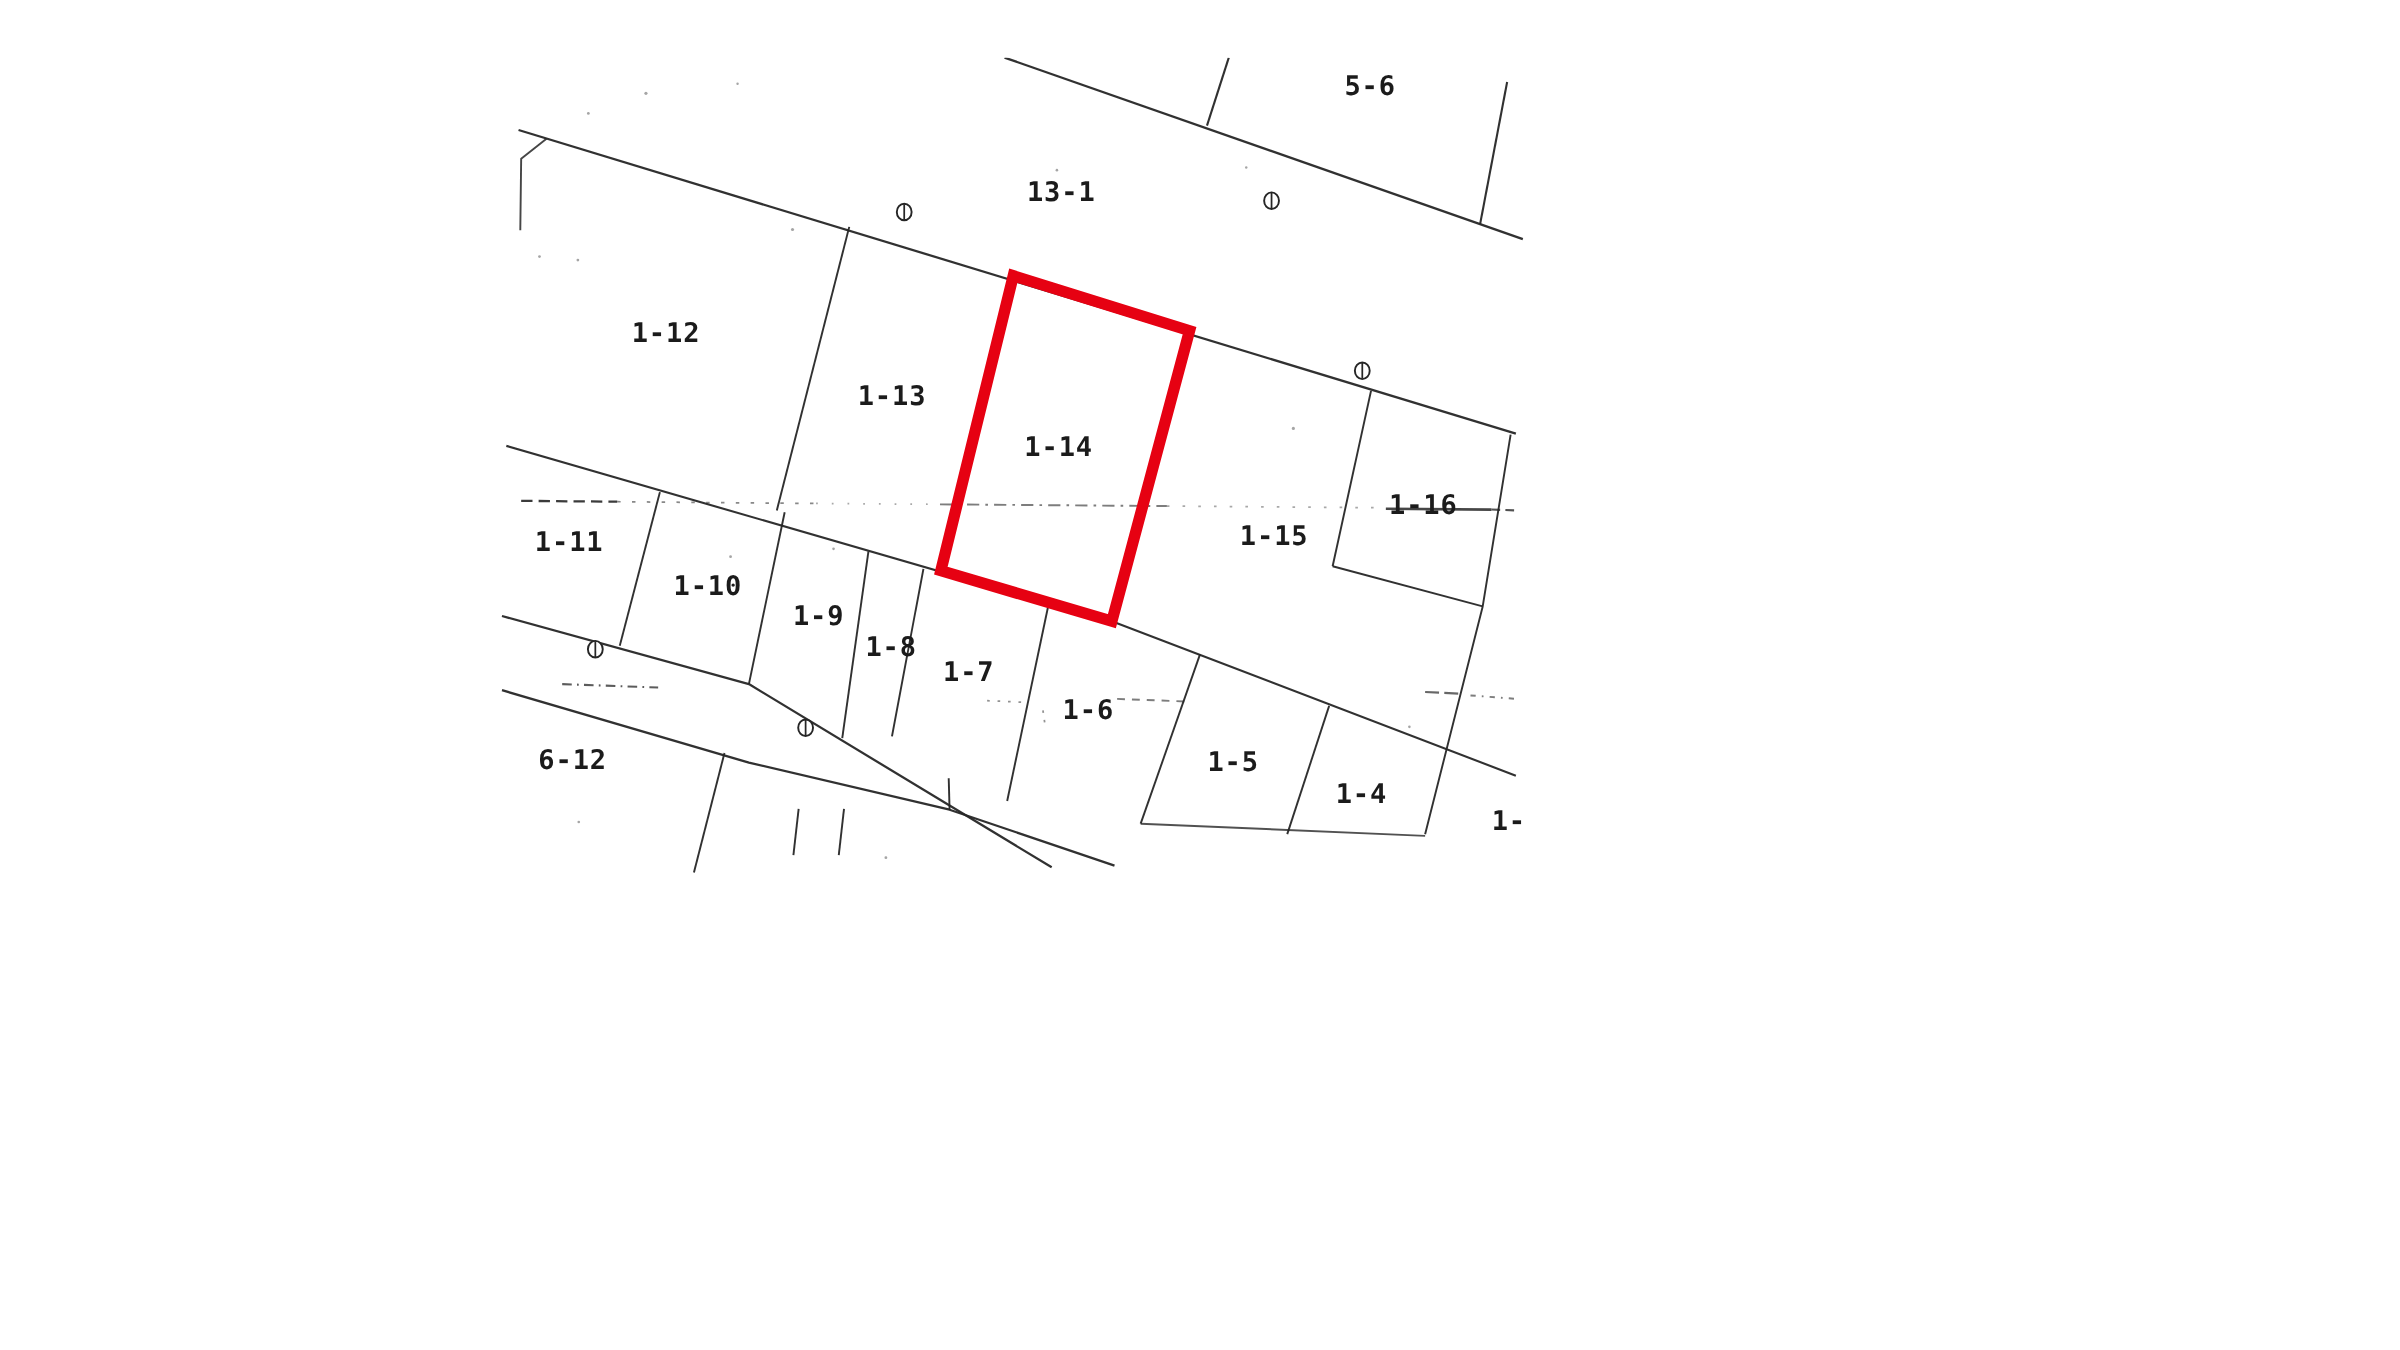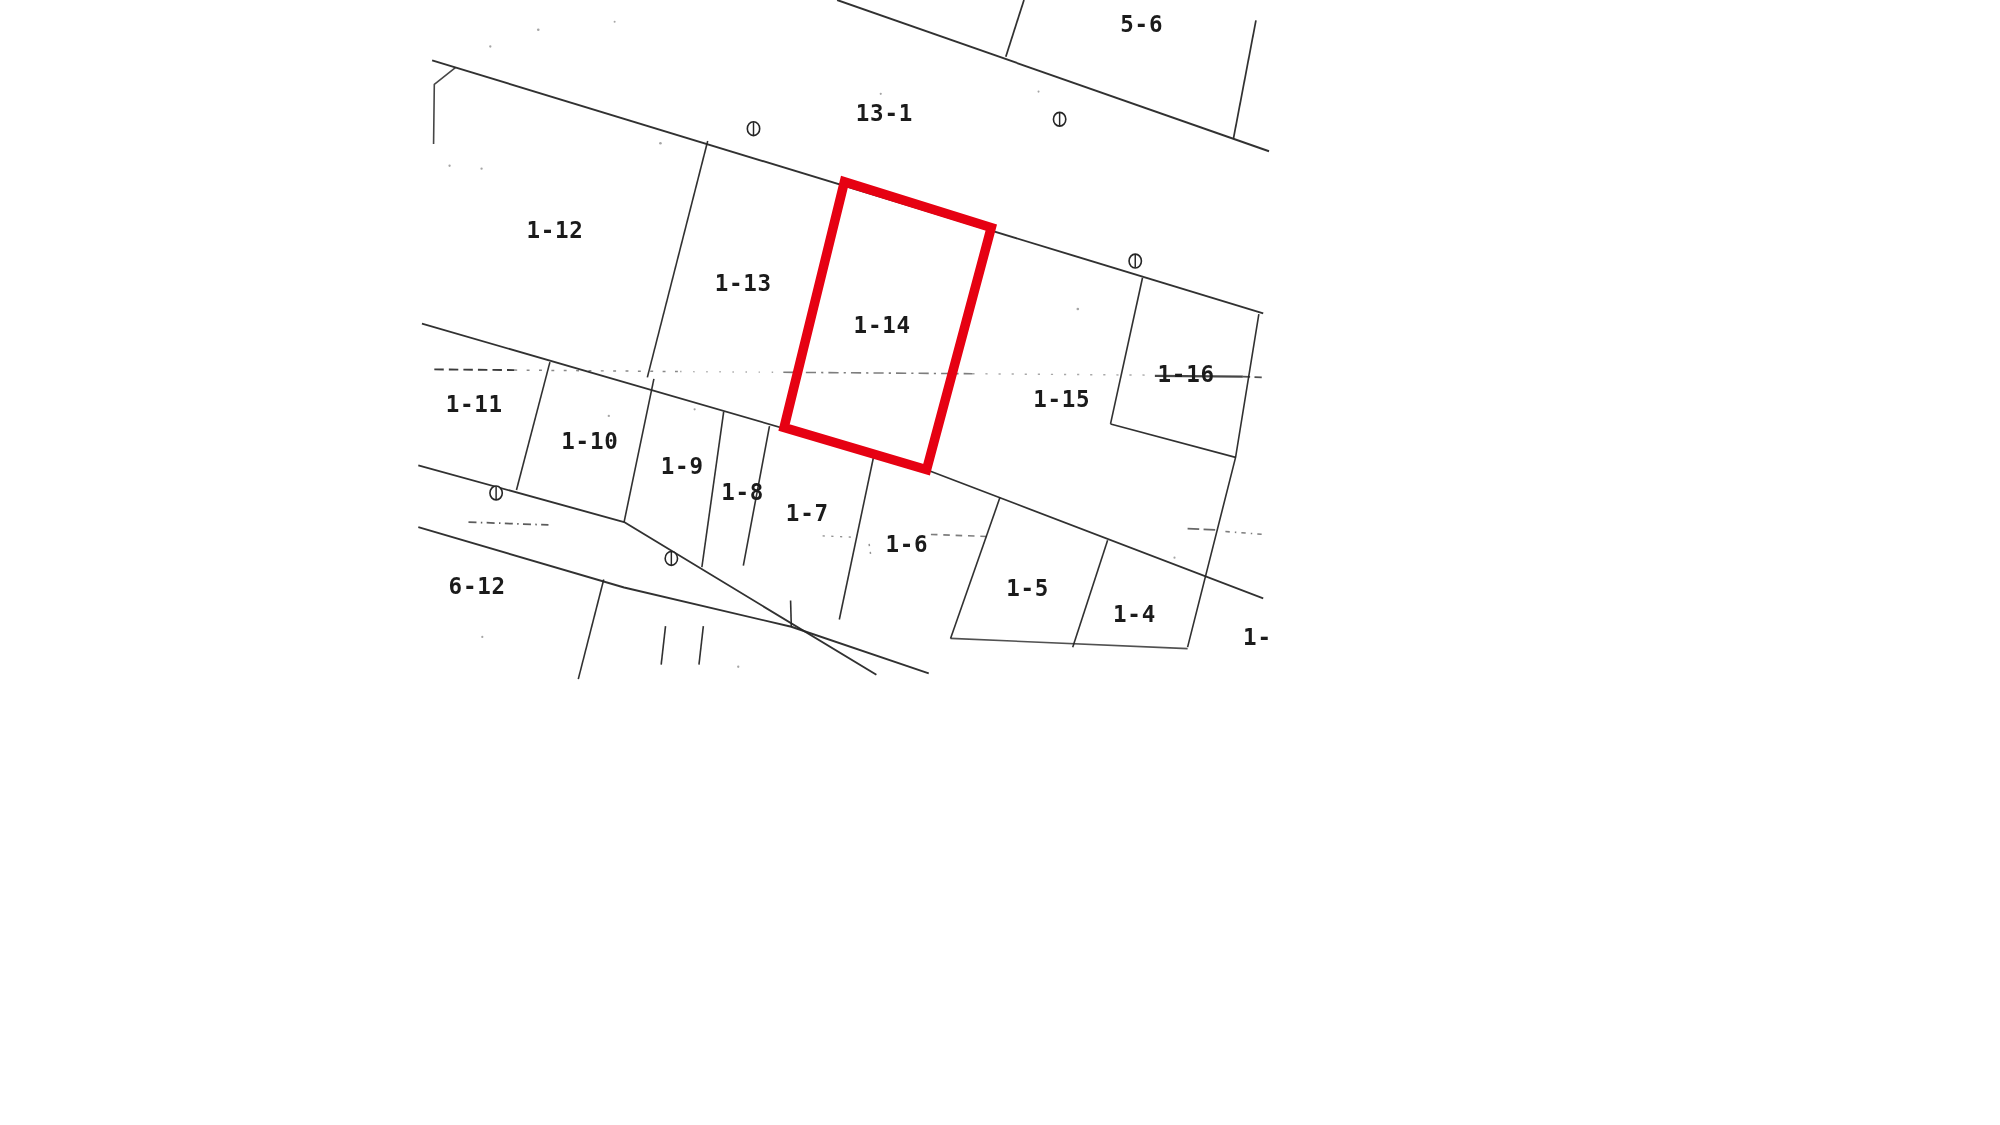--- a/index.html
+++ b/index.html
@@ -1,16 +1,16 @@
 <!DOCTYPE html>
 <html><head>
 <meta charset="utf-8">
 <style>
   html,body{margin:0;padding:0;background:#ffffff;}
-  .stage{position:relative;width:2000px;height:818px;background:#ffffff;overflow:hidden;}
+  .stage{position:relative;width:2000px;height:818px;background:#ffffff;overflow:hidden;margin-top:48px;}
   .stage svg{position:absolute;left:0;top:0;width:100%;height:100%;}
   svg text{
     font-family:"DejaVu Sans Mono",monospace;
     font-weight:bold;
     fill:#1b1b1b;
   }
 </style>
 </head>
 <body>
 

